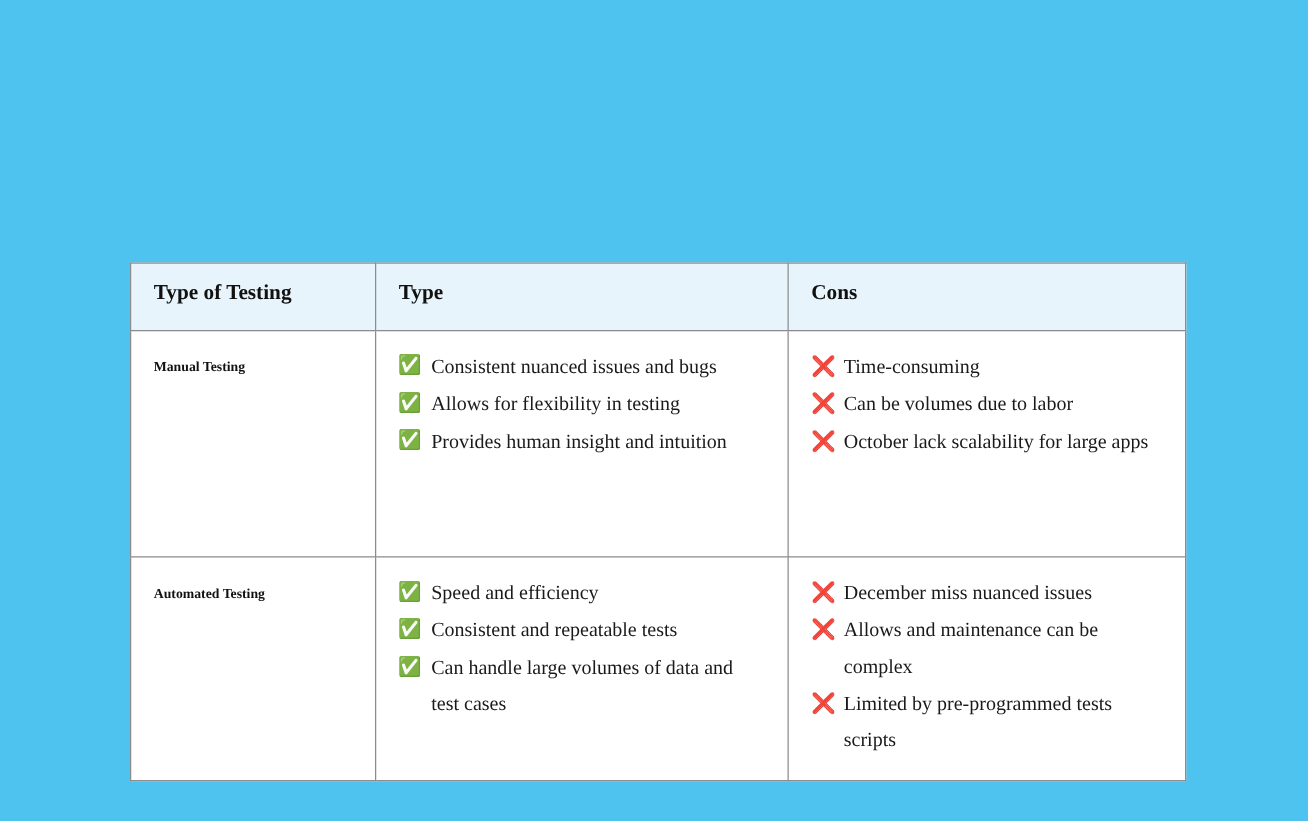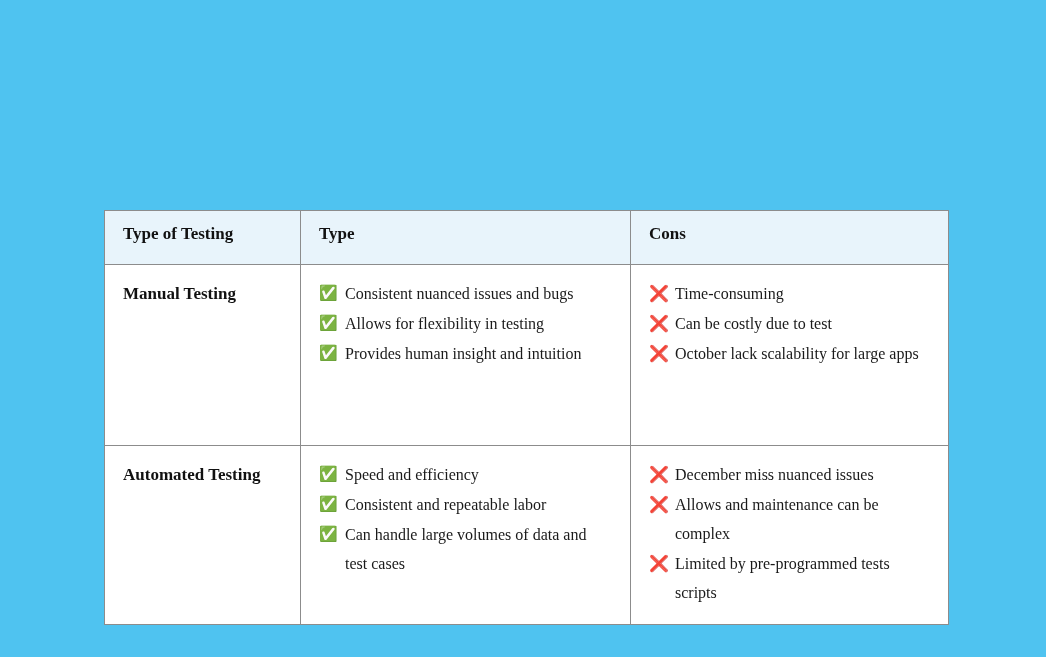--- a/index.html
+++ b/index.html
@@ -57,21 +57,21 @@
     color: #111111;
     height: 26px;
     padding-top: 13px;
     padding-bottom: 14px;
   }
   col.c1 { width: 196px; }
   col.c2 { width: 330px; }
   col.c3 { width: 318px; }
 
   td.rowhead {
-    font-size: 17px;
+    font-size: 11px;
     font-weight: bold;
     color: #111111;
     line-height: 30px;
     padding-top: 16px;
   }
   td.cell {
     font-size: 16px;
     color: #1a1a1a;
     line-height: 29px;
     padding-top: 14px;
@@ -131,31 +131,31 @@
           <td class="cell">
             <ul class="items">
               <li><span class="mark pro">✅</span><span>Consistent nuanced issues and bugs</span></li>
               <li><span class="mark pro">✅</span><span>Allows for flexibility in testing</span></li>
               <li><span class="mark pro">✅</span><span>Provides human insight and intuition</span></li>
             </ul>
           </td>
           <td class="cell">
             <ul class="items">
               <li><span class="mark con">❌</span><span>Time-consuming</span></li>
-              <li><span class="mark con">❌</span><span>Can be costly due to test</span></li>
+              <li><span class="mark con">❌</span><span>Can be volumes due to labor</span></li>
               <li><span class="mark con">❌</span><span>October lack scalability for large apps</span></li>
             </ul>
           </td>
         </tr>
         <tr class="row-auto">
           <td class="rowhead">Automated Testing</td>
           <td class="cell">
             <ul class="items">
               <li><span class="mark pro">✅</span><span>Speed and efficiency</span></li>
-              <li><span class="mark pro">✅</span><span>Consistent and repeatable labor</span></li>
+              <li><span class="mark pro">✅</span><span>Consistent and repeatable tests</span></li>
               <li><span class="mark pro">✅</span><span>Can handle large volumes of data and test cases</span></li>
             </ul>
           </td>
           <td class="cell">
             <ul class="items">
               <li><span class="mark con">❌</span><span>December miss nuanced issues</span></li>
               <li><span class="mark con">❌</span><span>Allows and maintenance can be complex</span></li>
               <li><span class="mark con">❌</span><span>Limited by pre-programmed tests scripts</span></li>
             </ul>
           </td>

